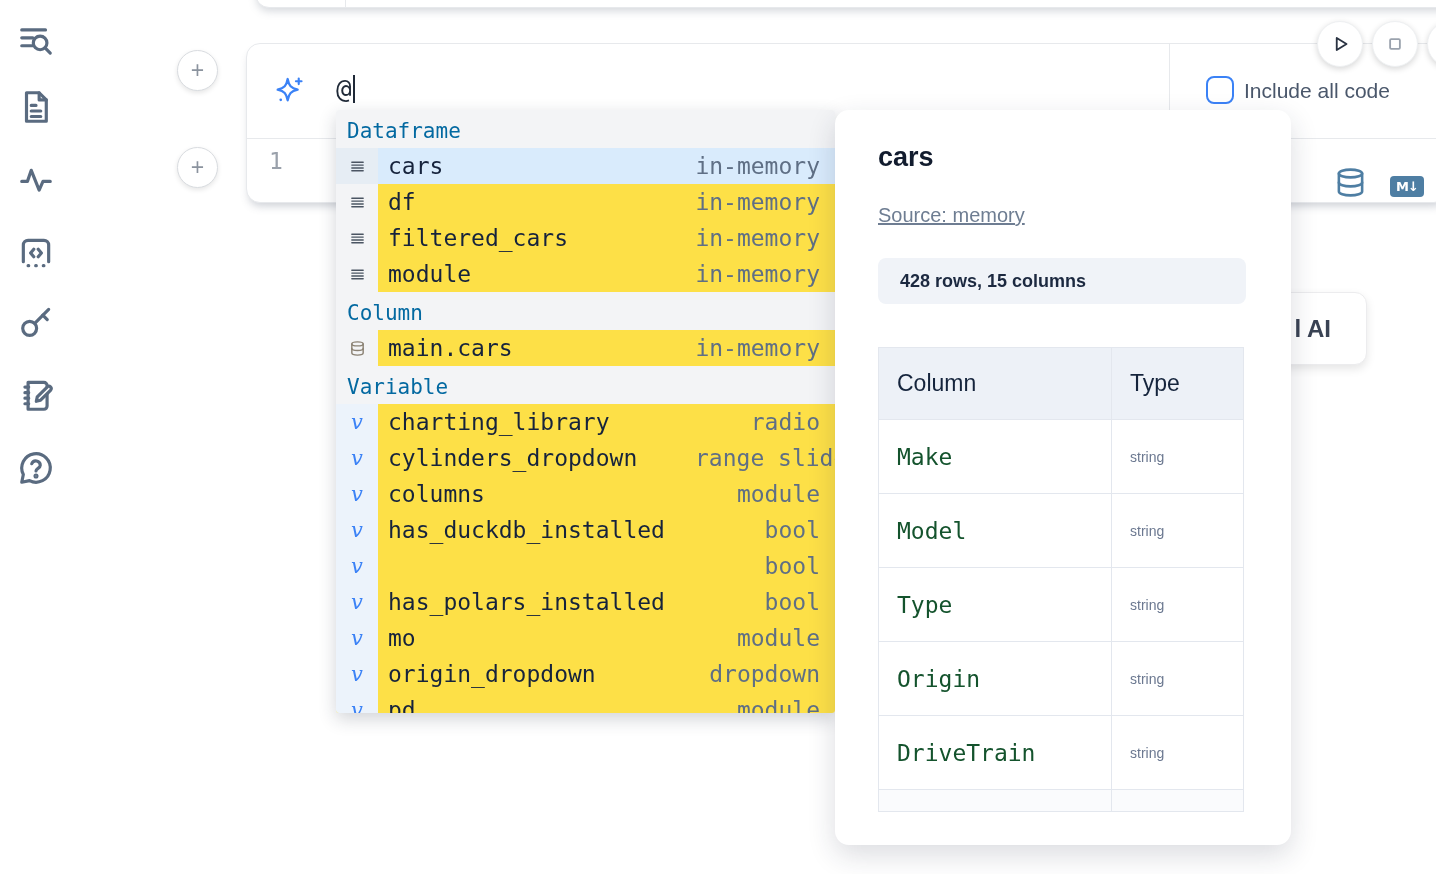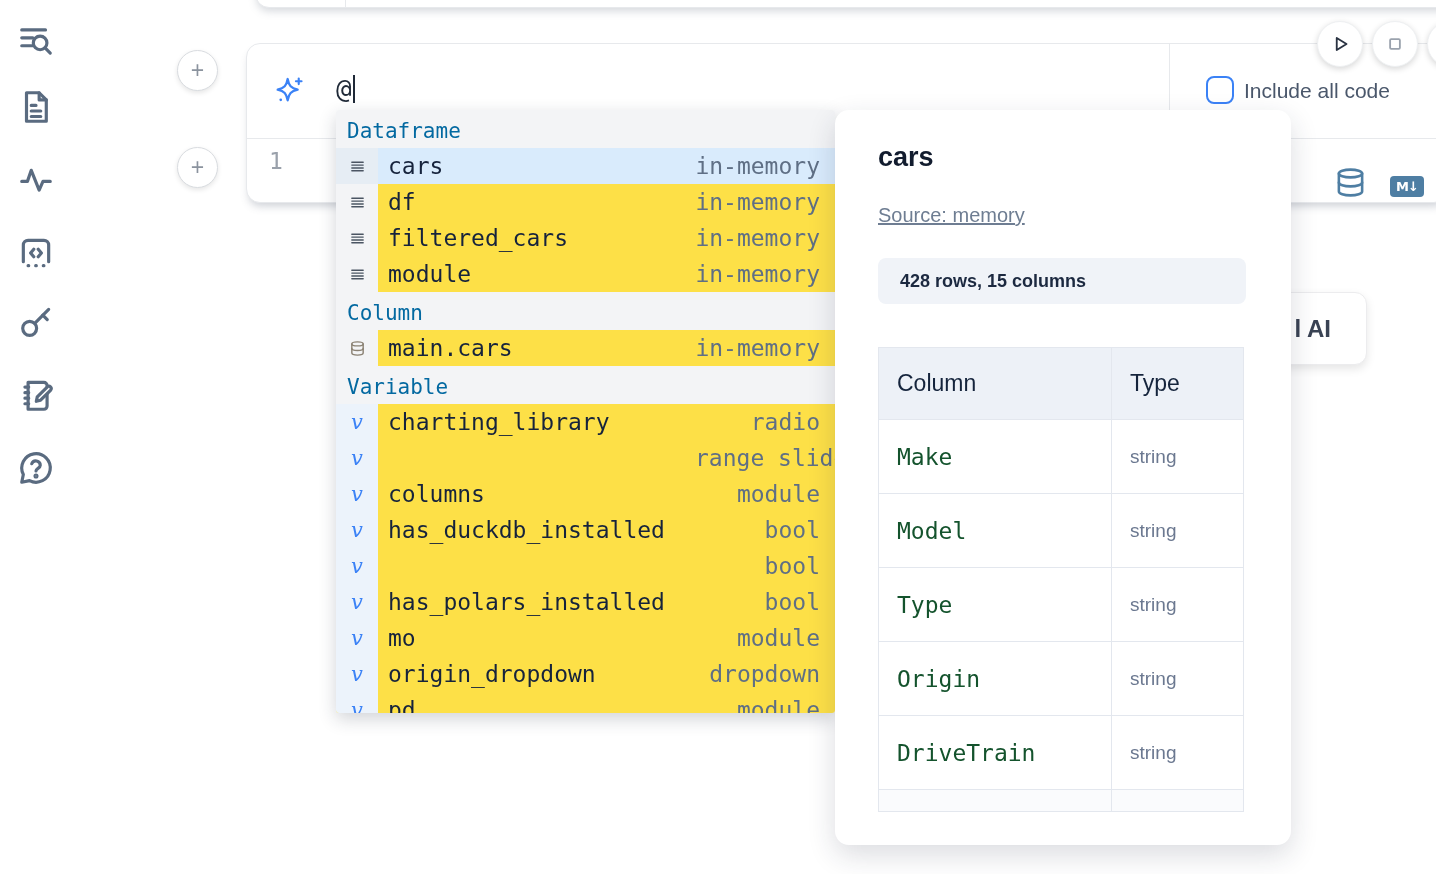--- a/index.html
+++ b/index.html
@@ -113,21 +113,21 @@
     position:absolute; left:43px; top:237px; width:366px; height:465px;
     border:1px solid #e3e7ee; overflow:hidden;
   }
   .pt-row { display:flex; height:74px; border-bottom:1px solid #e3e7ee; background:#fff; }
   .pt-row.head { height:72px; background:#edf1f7; }
   .pt-row.partial { background:#fafbfd; }
   .pt-c1 { width:233px; flex:none; border-right:1px solid #e3e7ee; display:flex; align-items:center; padding-left:18px; }
   .pt-c2 { flex:1; display:flex; align-items:center; padding-left:18px; }
   .pt-row.head .pt-c1, .pt-row.head .pt-c2 { font-size:23px; color:#15243c; font-family:"Liberation Sans", sans-serif; }
   .pt-col-name { font-family:"DejaVu Sans Mono", monospace; font-size:23px; color:#14532d; }
-  .pt-col-type { font-size:19px; color:#6b7890; }
+  .pt-col-type { font-size:14px; color:#6b7890; }
 </style>
 </head>
 <body>
 
 <div class="canvas">
 
   <div id="sidebar">
       <div class="side-icon" style="top: 22px;"><svg viewBox="0 0 24 24" fill="none" stroke="#5a6b80" stroke-width="2" stroke-linecap="round">
           <path d="M3 5 H18 M3 10 H10 M3 15 H10"></path>
           <circle cx="14.6" cy="13.2" r="4.3"></circle>
@@ -266,20 +266,21 @@
         <div class="ac-gutter var">
           <span class="v-glyph">v</span>
         </div>
         <span class="ac-name">charting_library</span>
         <span class="ac-meta">radio</span>
       </div>
       <div class="ac-row clip">
         <div class="ac-gutter var">
           <span class="v-glyph">v</span>
         </div>
+        <span class="ac-name">cylinders_dropdown</span>
         <span class="ac-meta">range_slider</span>
       </div>
       <div class="ac-row">
         <div class="ac-gutter var">
           <span class="v-glyph">v</span>
         </div>
         <span class="ac-name">columns</span>
         <span class="ac-meta">module</span>
       </div>
       <div class="ac-row">

